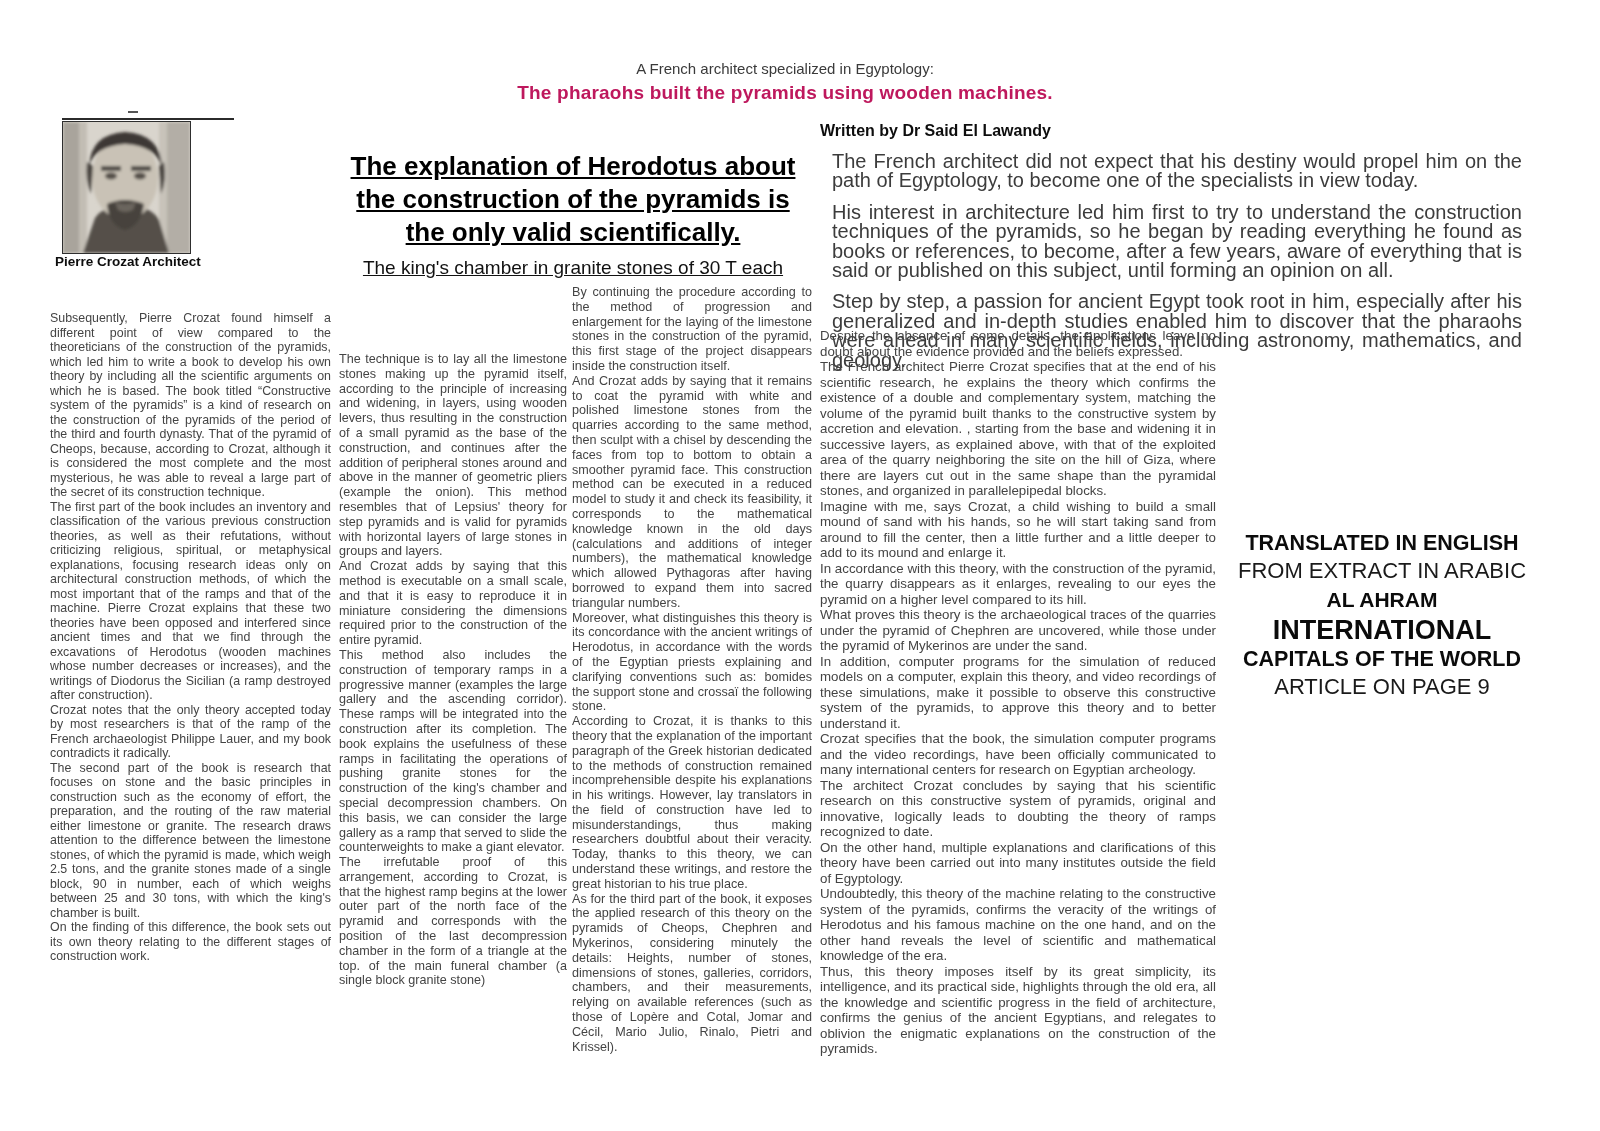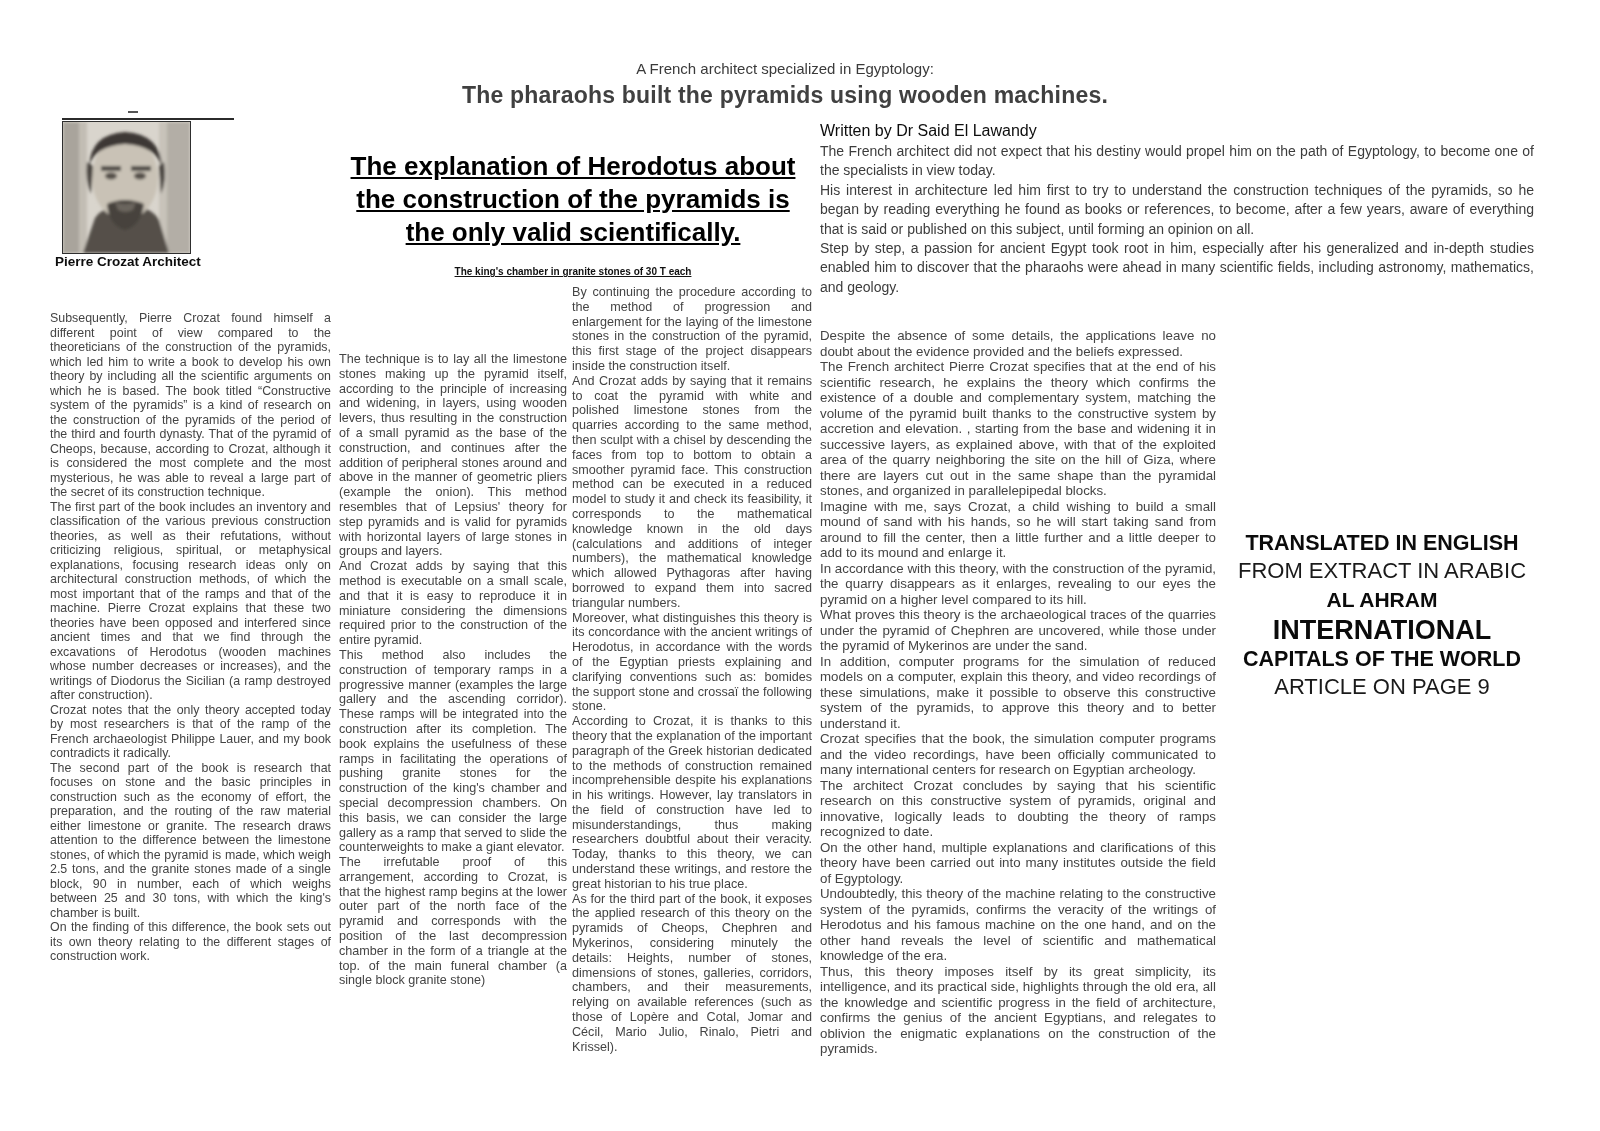--- a/index.html
+++ b/index.html
@@ -1,35 +1,35 @@
 <!DOCTYPE html>
 <html><head>
 <meta charset="utf-8">
 <style>
   html,body{margin:0;padding:0;background:#ffffff;}
   #page{position:relative;width:1600px;height:1131px;background:#ffffff;overflow:hidden;
         font-family:"Liberation Sans", sans-serif;color:#444;}
   .abs{position:absolute;}
   
   #kicker{left:430px;top:60px;width:710px;text-align:center;font-size:15px;color:#3a3a3a;}
-  #main-title{left:380px;top:82px;width:810px;text-align:center;font-size:23px;font-weight:bold;color:#404040;letter-spacing:.2px;}
+  #main-title{left:380px;top:82px;width:810px;text-align:center;font-size:19px;font-weight:bold;color:#be185d;letter-spacing:.2px;}
   
   #scan-line{left:62px;top:118px;width:172px;height:2px;background:#2b2b2b;}
   #scan-dash{left:128px;top:111px;width:10px;height:2px;background:#555;}
   #photo-frame{left:62px;top:121px;width:127px;height:131px;border:1px solid #2e2e2e;background:#ddd9d2;overflow:hidden;}
   #photo-frame svg{display:block;width:100%;height:100%;}
   #photo-caption{left:55px;top:254px;width:220px;font-size:13.5px;font-weight:bold;color:#0d0d0d;}
   
   #headline{left:336px;top:150px;width:474px;text-align:center;color:#000;}
   #headline .hl{font-size:26px;font-weight:bold;text-decoration:underline;line-height:33px;white-space:nowrap;}
-  #headline .sub{margin-top:17px;font-size:10px;font-weight:bold;text-decoration:underline;color:#111;}
+  #headline .sub{margin-top:8px;font-size:19px;font-weight:normal;text-decoration:underline;color:#111;}
   
   #byline{left:820px;top:122px;width:714px;color:#3c3c3c;}
-  #byline .author{font-size:16px;font-weight:normal;color:#0d0d0d;margin-bottom:2px;}
-  #byline p{margin:0;font-size:14px;line-height:19.4px;text-align:justify;}
+  #byline .author{font-size:16px;font-weight:bold;color:#0d0d0d;margin-bottom:2px;}
+  #byline p{margin:12px;font-size:20px;line-height:19.4px;text-align:justify;}
   
   .col p{margin:0;text-align:justify;}
   #col1{left:50px;top:311px;width:281px;font-size:12.4px;line-height:14.5px;}
   #col1 p{font-size:12.4px;line-height:14.5px;}
   #col2{left:339px;top:352px;width:228px;}
   #col2 p{font-size:12.6px;line-height:14.8px;}
   #col3{left:572px;top:285px;width:240px;}
   #col3 p{font-size:12.6px;line-height:14.8px;}
   #col4{left:820px;top:328px;width:396px;}
   #col4 p{font-size:13.3px;line-height:15.5px;}

